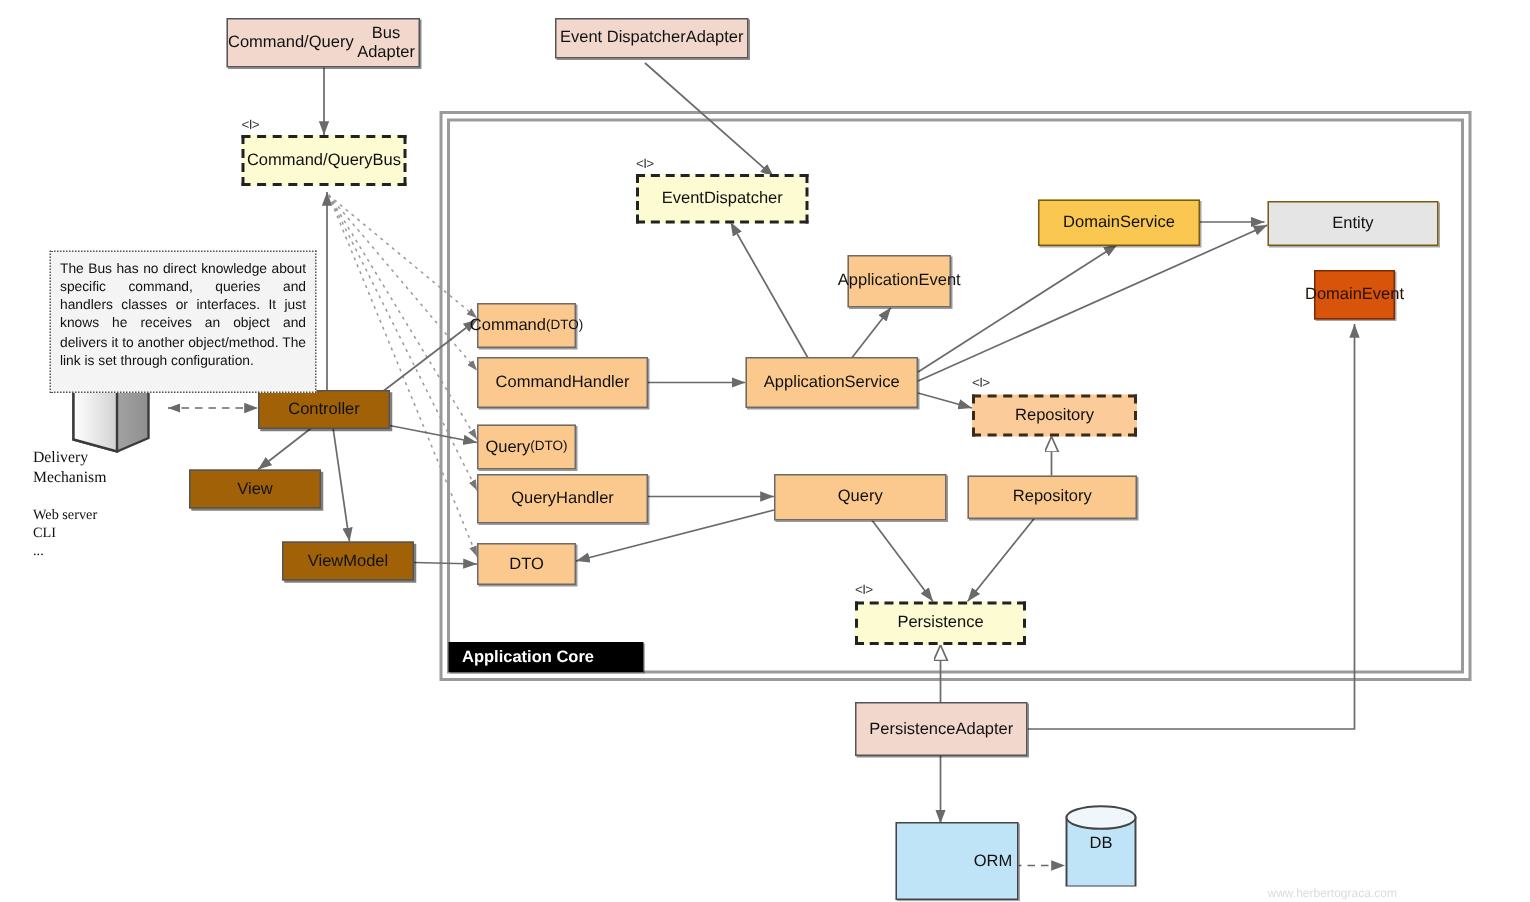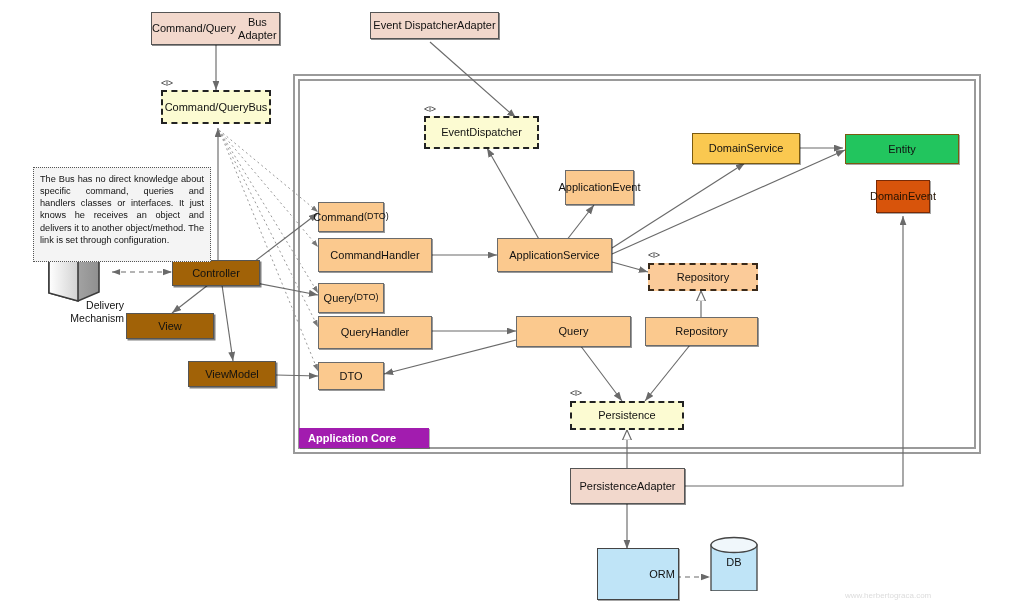--- a/index.html
+++ b/index.html
@@ -19,21 +19,21 @@
   .iface{background:#fcfbd2;border:2px dashed #222;}
   
   .orange{background:#fbc98e;border:1px solid #6b6b6b;
           box-shadow:1px 1px 0 rgba(0,0,0,.4);}
   
   .orange-iface{background:#fbcb99;border:2px dashed #3a2a1a;}
   
   .amber{background:#fac850;border:1px solid #7a5a10;
          box-shadow:1px 1px 0 rgba(0,0,0,.35);}
   
-  .gold{background:#22c55e;border:1px solid #7a5a10;
+  .gold{background:#e5e5e5;border:1px solid #7a5a10;
         box-shadow:1px 1px 0 rgba(0,0,0,.35);}
   
   .dkorange{background:#d8540b;border:1px solid #7a2a05;color:#231202;
             box-shadow:1px 1px 0 rgba(0,0,0,.35);}
   
   .sage{background:#a16207;border:1px solid #555;
         box-shadow:1.5px 1.5px 0 rgba(0,0,0,.5);}
   
   .blue{background:#bfe4f7;border:1.5px solid #444;
         box-shadow:1px 1px 0 rgba(0,0,0,.35);}
@@ -45,29 +45,29 @@
   
   .note{position:absolute;box-sizing:border-box;background:#f4f4f4;
         border:1px dotted #555;font-size:9.2px;color:#111;
         line-height:1.32;padding:5px 6px;text-align:justify;z-index:6;}
 
   
   #core-frame{position:absolute;box-sizing:border-box;
       border:2px solid #9a9a9a;background:transparent;z-index:1;}
   #core-frame::after{content:"";position:absolute;inset:3px;
       border:2px solid #9a9a9a;}
-  #core-label{position:absolute;background:#a21caf;color:#fff;
+  #core-label{position:absolute;background:#000000;color:#fff;
       font-size:11px;font-weight:bold;display:flex;align-items:center;
       padding:0 9px;z-index:7;box-shadow:1px 1px 0 rgba(0,0,0,.3);}
 
   
   #cube{position:absolute;z-index:5;}
   
-  .caption{position:absolute;text-align:right;font-size:10.5px;
-           color:#111;line-height:1.25;z-index:5;}
+  .caption{position:absolute;text-align:left;font-size:10.5px;
+           color:#111;line-height:1.25;z-index:5;font-family:Liberation Serif, serif;}
   .caption.small{font-size:9.5px;}
 
   
   #wires{position:absolute;left:0;top:0;width:1020px;height:601px;z-index:3;}
 
   .watermark{position:absolute;font-size:8px;color:#dcdcdc;z-index:2;}
 </style>
 </head>
 <body>
 
@@ -191,20 +191,25 @@
         </linearGradient>
       </defs>
       <path d="M4,12 L33,3 L54,11 L54,48 L33,57 L4,49 Z" fill="url(#gside)" stroke="#3b3b3b" stroke-width="1.6"></path>
       <path d="M4,12 L33,3 L33,57 L4,49 Z" fill="url(#gface)" stroke="#3b3b3b" stroke-width="1.6"></path>
     </svg>
   </div>
   <div class="caption" style="left:22px;top:299px;width:102px;">
     <div>Delivery</div>
     <div>Mechanism</div>
   </div>
+  <div class="caption small" style="left:22px;top:339px;width:102px;">
+    <div>Web server</div>
+    <div>CLI</div>
+    <div>...</div>
+  </div>
 
   <div class="node sage" style="left:172px;top:260px;width:88px;height:26px;">
     <span>Controller</span>
   </div>
   <div class="node sage" style="left:126px;top:313px;width:88px;height:26px;">
     <span>View</span>
   </div>
   <div class="node sage" style="left:188px;top:361px;width:88px;height:26px;">
     <span>ViewModel</span>
   </div>

